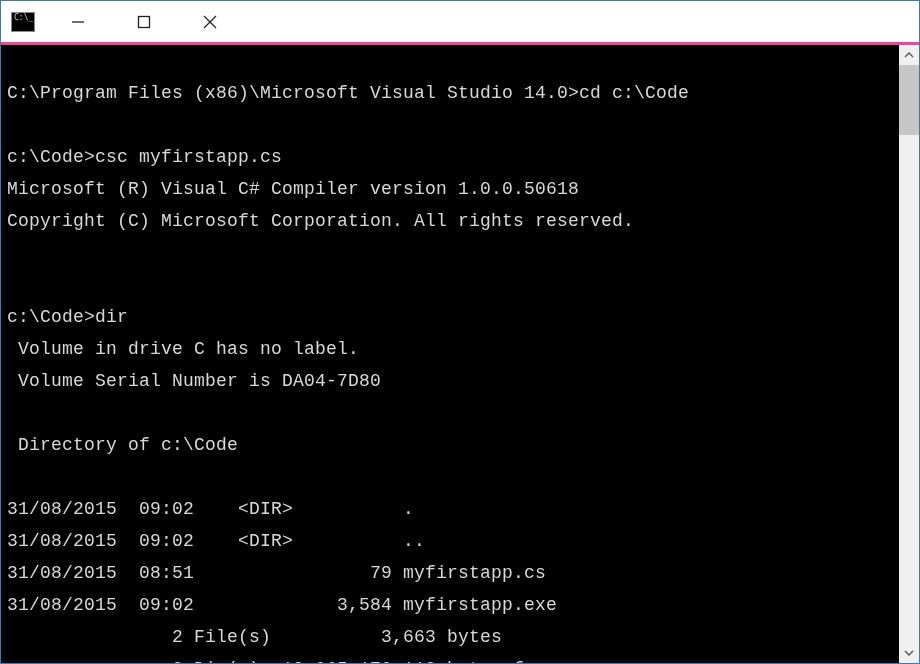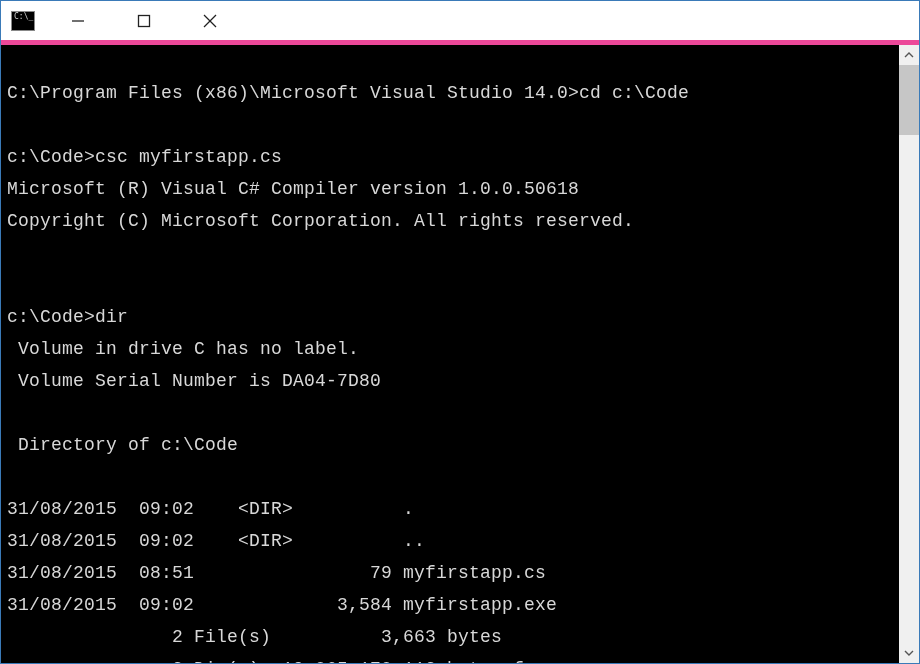--- a/index.html
+++ b/index.html
@@ -16,21 +16,21 @@
       border: 1px solid #3a7ab8;
       display: flex;
       flex-direction: column;
       background: #fff;
     }
     .titlebar {
       height: 44px;
       display: flex;
       align-items: center;
       background: #fff;
-      border-bottom: 5px solid #ec4899;
+      border-bottom: 3px solid #ec4899;
       flex-shrink: 0;
     }
     .titlebar-icon {
       width: 24px;
       height: 20px;
       margin-left: 10px;
       margin-right: 10px;
       background: #000;
       border: 1px solid #888;
       position: relative;

